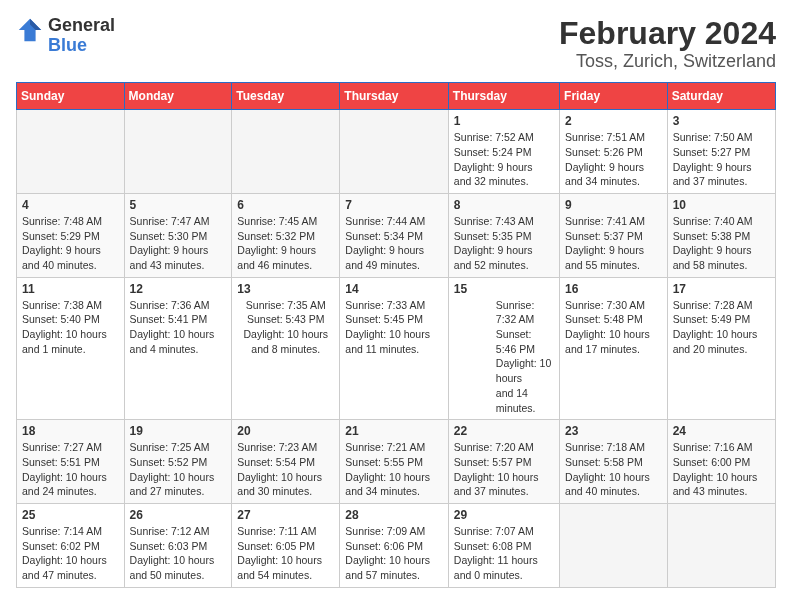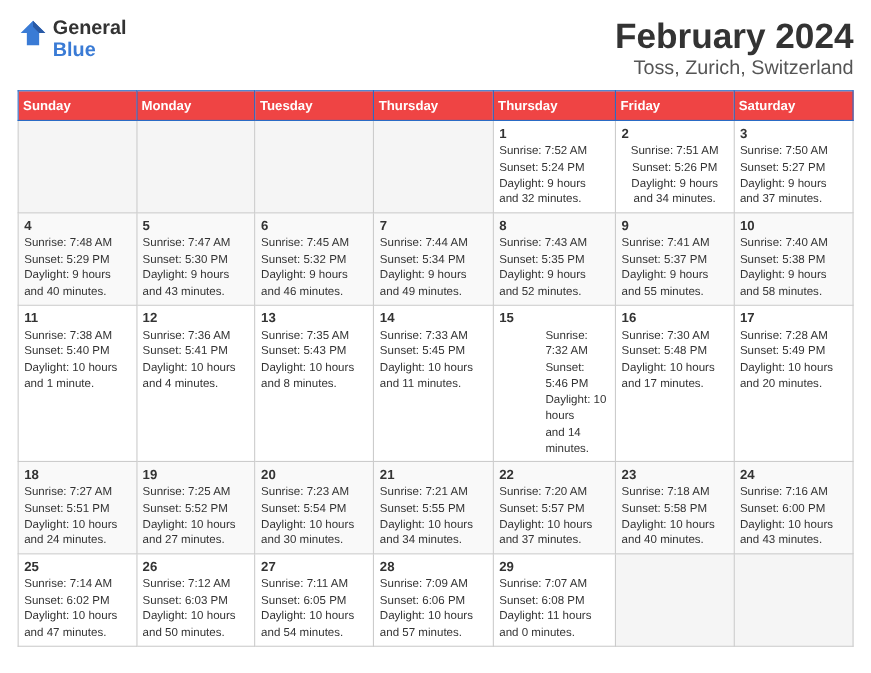--- a/index.html
+++ b/index.html
@@ -125,21 +125,21 @@
         <td class="empty-cell"></td>
         <td>
           <div class="day-num">1</div>
           <div class="day-info" style="white-space: pre-line;">Sunrise: 7:52 AM
 Sunset: 5:24 PM
 Daylight: 9 hours
 and 32 minutes.</div>
         </td>
         <td>
           <div class="day-num">2</div>
-          <div class="day-info" style="white-space: pre-line; text-align: center;">Sunrise: 7:51 AM
+          <div class="day-info" style="white-space: pre-line;">Sunrise: 7:51 AM
 Sunset: 5:26 PM
 Daylight: 9 hours
 and 34 minutes.</div>
         </td>
         <td>
           <div class="day-num">3</div>
           <div class="day-info" style="white-space: pre-line;">Sunrise: 7:50 AM
 Sunset: 5:27 PM
 Daylight: 9 hours
 and 37 minutes.</div>
@@ -206,21 +206,21 @@
         </td>
         <td>
           <div class="day-num">12</div>
           <div class="day-info" style="white-space: pre-line;">Sunrise: 7:36 AM
 Sunset: 5:41 PM
 Daylight: 10 hours
 and 4 minutes.</div>
         </td>
         <td>
           <div class="day-num">13</div>
-          <div class="day-info" style="white-space: pre-line;">Sunrise: 7:35 AM
+          <div class="day-info" style="white-space: pre-line; text-align: center;">Sunrise: 7:35 AM
 Sunset: 5:43 PM
 Daylight: 10 hours
 and 8 minutes.</div>
         </td>
         <td>
           <div class="day-num">14</div>
           <div class="day-info" style="white-space: pre-line;">Sunrise: 7:33 AM
 Sunset: 5:45 PM
 Daylight: 10 hours
 and 11 minutes.</div>

